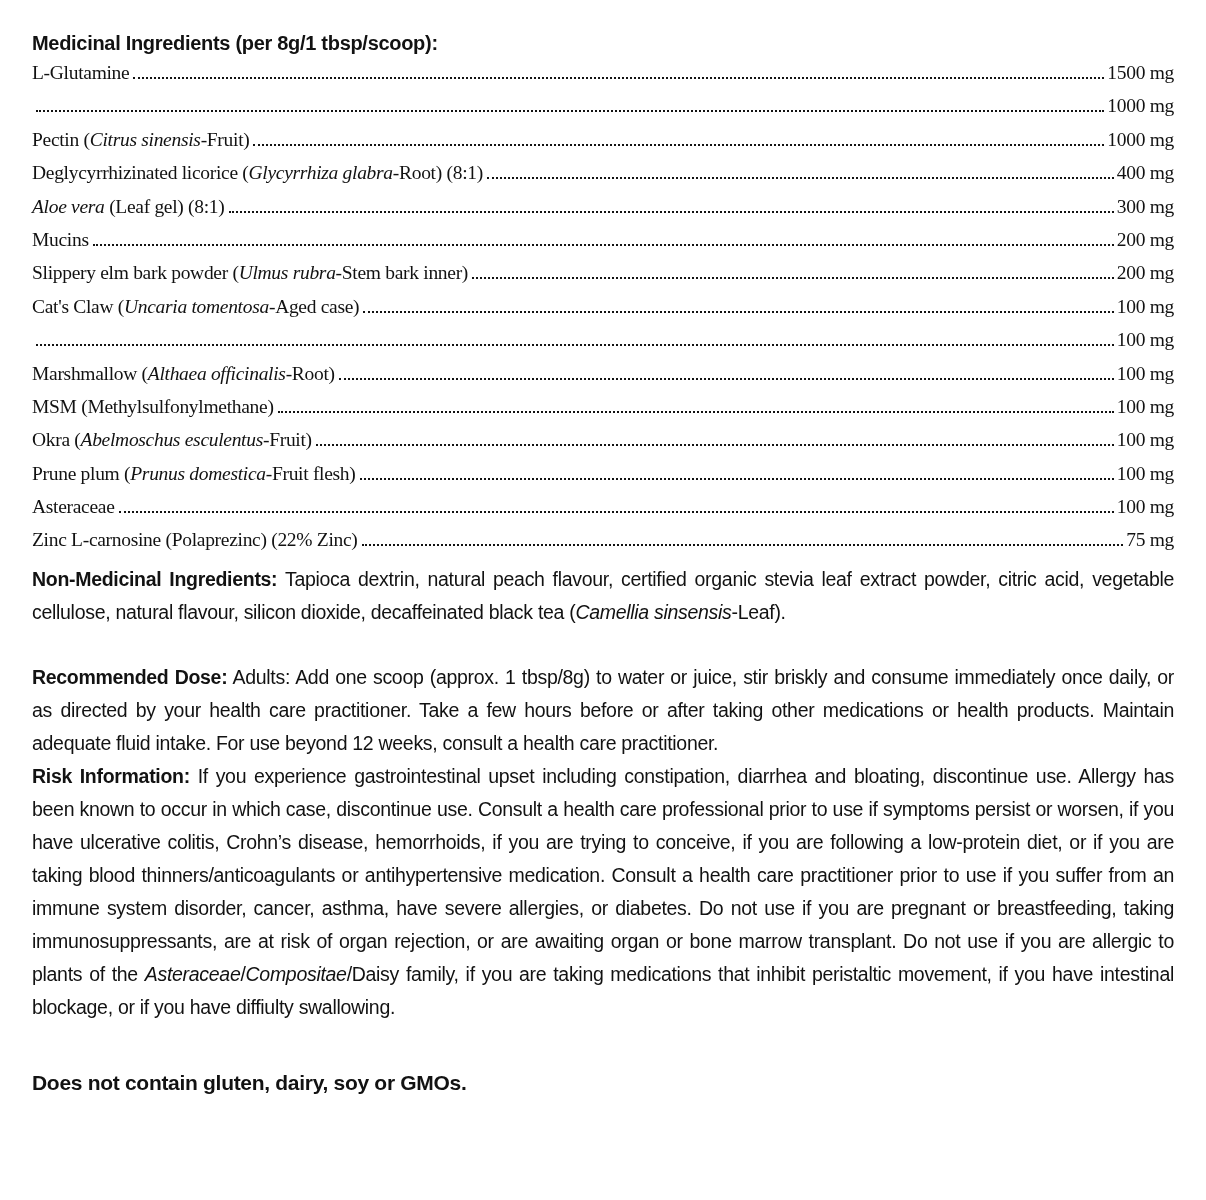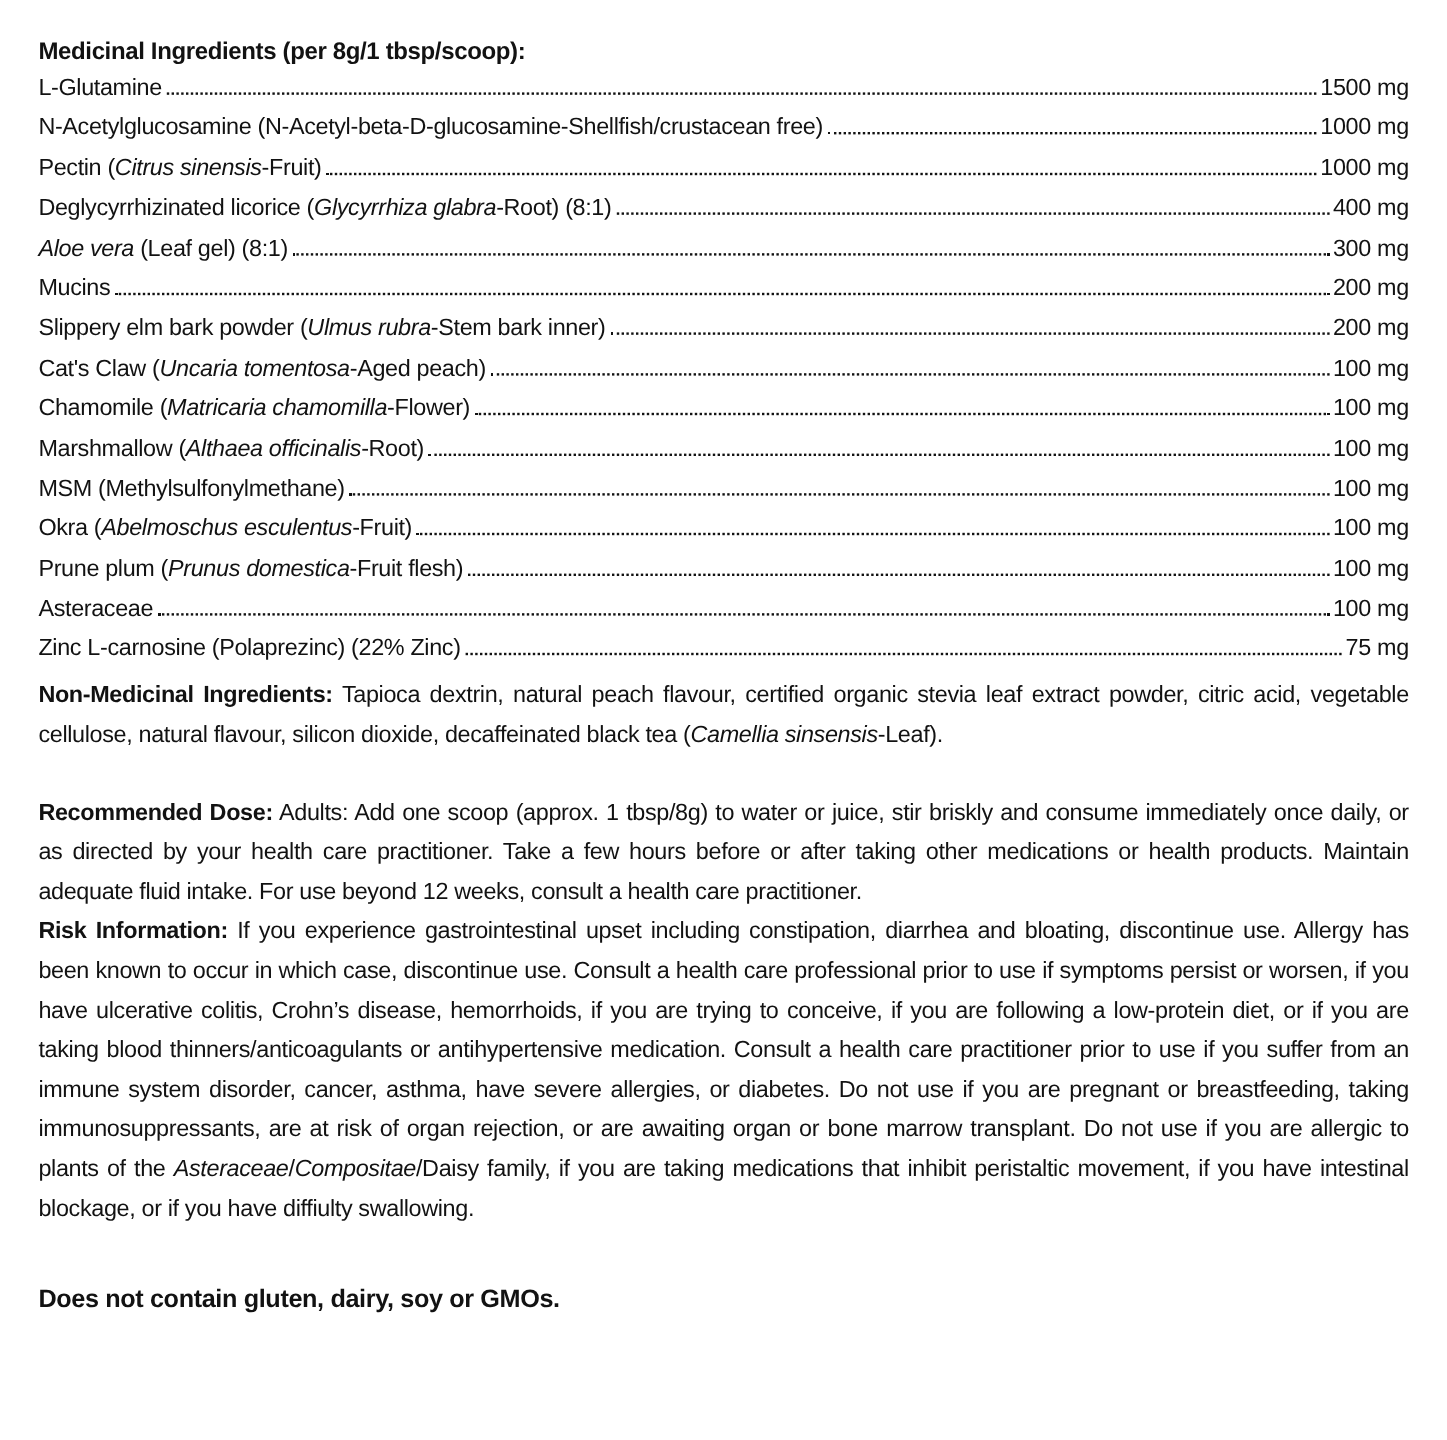--- a/index.html
+++ b/index.html
@@ -12,21 +12,21 @@
     font-family: "Liberation Sans", "DejaVu Sans", sans-serif;
     padding: 28px 32px 0 32px;
     letter-spacing: -0.3px;
   }
   .heading {
     font-weight: bold;
     font-size: 20px;
     line-height: 30px;
     margin: 0 0 4px 0;
   }
-  .list { font-size: 19.5px; }
+  .list { font-size: 19.5px; font-family: Liberation Serif, serif; }
   .row {
     display: flex;
     align-items: baseline;
     height: 33.4px;
   }
   .name { white-space: nowrap; }
   .leader {
     flex: 1;
     height: 0;
     min-width: 16px;
@@ -60,21 +60,20 @@
 
   <div class="list">
 
       <div class="row">
         <span class="name"><span>L-Glutamine</span></span>
         <span class="leader"></span>
         <span class="amount">1500 mg</span>
       </div>
 
       <div class="row">
-        <span class="name"><span>N-Acetylglucosamine (N-Acetyl-beta-D-glucosamine-Shellfish/crustacean free)</span></span>
         <span class="leader"></span>
         <span class="amount">1000 mg</span>
       </div>
 
       <div class="row">
         <span class="name"><span>Pectin (</span><i>Citrus sinensis</i><span>-Fruit)</span></span>
         <span class="leader"></span>
         <span class="amount">1000 mg</span>
       </div>
 
@@ -96,27 +95,26 @@
         <span class="amount">200 mg</span>
       </div>
 
       <div class="row">
         <span class="name"><span>Slippery elm bark powder (</span><i>Ulmus rubra</i><span>-Stem bark inner)</span></span>
         <span class="leader"></span>
         <span class="amount">200 mg</span>
       </div>
 
       <div class="row">
-        <span class="name"><span>Cat's Claw (</span><i>Uncaria tomentosa</i><span>-Aged peach)</span></span>
+        <span class="name"><span>Cat's Claw (</span><i>Uncaria tomentosa</i><span>-Aged case)</span></span>
         <span class="leader"></span>
         <span class="amount">100 mg</span>
       </div>
 
       <div class="row">
-        <span class="name"><span>Chamomile (</span><i>Matricaria chamomilla</i><span>-Flower)</span></span>
         <span class="leader"></span>
         <span class="amount">100 mg</span>
       </div>
 
       <div class="row">
         <span class="name"><span>Marshmallow (</span><i>Althaea officinalis</i><span>-Root)</span></span>
         <span class="leader"></span>
         <span class="amount">100 mg</span>
       </div>
 

